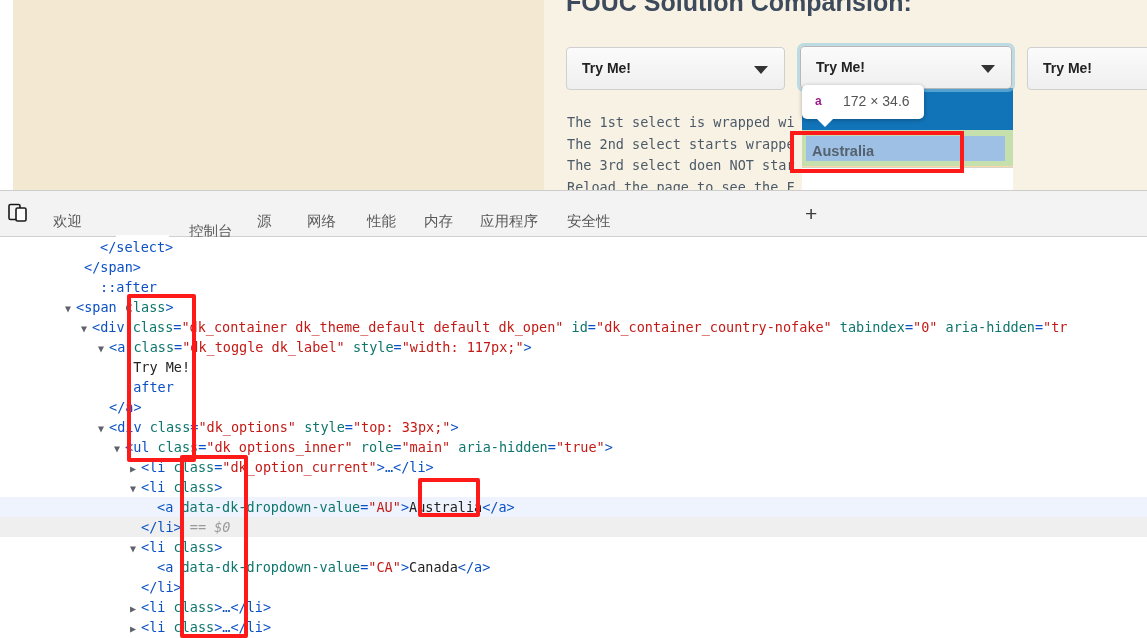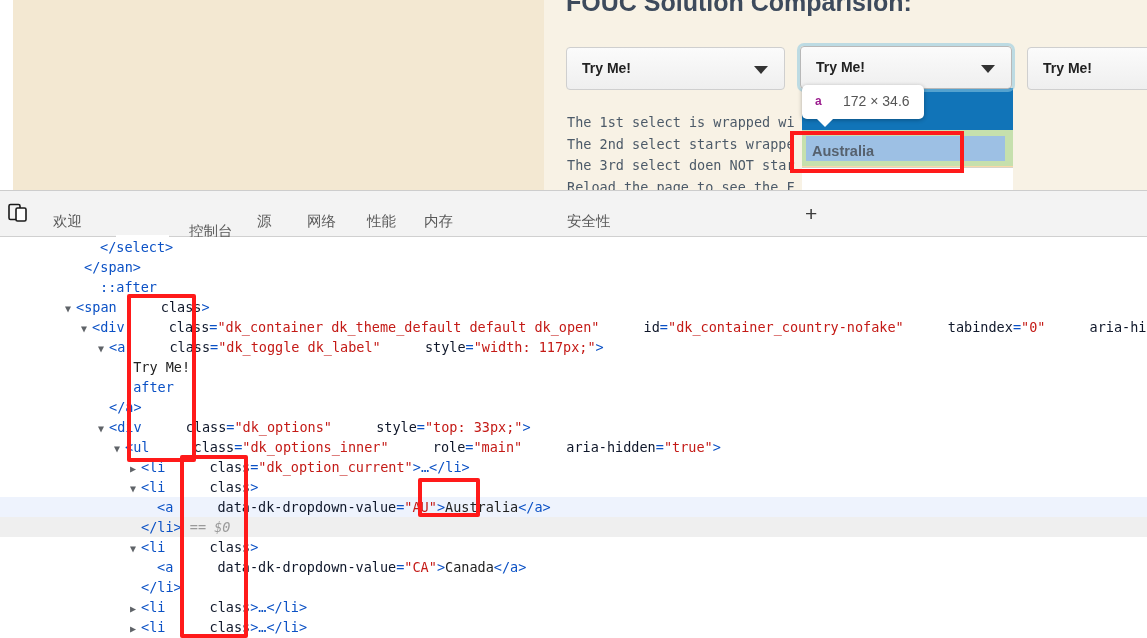--- a/index.html
+++ b/index.html
@@ -242,21 +242,21 @@
   .dom-row.sel-gray { background: #efefef; }
   .tw {
     display: inline-block;
     width: 11px;
     color: #5f6368;
     font-size: 10px;
     text-align: left;
   }
   .tagname { color: #0b51c5; }
   .punct { color: #0b51c5; }
-  .attrname { color: #0f172a; margin-left: 36px; }
+  .attrname { color: #0f766e; }
   .attrval { color: #c41a16; }
   .txt { color: #222222; }
   .pseudo { color: #0b51c5; }
   .dollar { color: #9a9a9a; font-style: italic; }
   .ellip { color: #0b51c5; }
 
   
   .annot {
     position: absolute;
     border: 4px solid #ff1a1a;
@@ -324,20 +324,21 @@
           <rect x="9" y="6" width="10" height="13" rx="1.5" fill="#ffffff" stroke="#1a1a1a" stroke-width="1.6"></rect>
         </svg>
       </span>
       <div class="dt-tab" id="tab0" style="left: 41px;"><span class="tab-inner">欢迎</span></div>
       <div class="dt-tab active" id="tab1" style="left: 116px; margin-top: 36px;"><span class="tab-inner">元素</span></div>
       <div class="dt-tab" id="tab2" style="left: 177px; margin-top: 10px;"><span class="tab-inner">控制台</span></div>
       <div class="dt-tab" id="tab3" style="left: 245px;"><span class="tab-inner">源</span></div>
       <div class="dt-tab" id="tab4" style="left: 295px;"><span class="tab-inner">网络</span></div>
       <div class="dt-tab" id="tab5" style="left: 355px;"><span class="tab-inner">性能</span></div>
       <div class="dt-tab" id="tab6" style="left: 412px;"><span class="tab-inner">内存</span></div>
+      <div class="dt-tab" id="tab7" style="left: 468px;"><span class="tab-inner">应用程序</span></div>
       <div class="dt-tab" id="tab8" style="left: 555px; text-align: center;"><span class="tab-inner">安全性</span></div>
       <div class="dt-plus" id="tabplus" style="left: 805px;">+</div>
     </div>
 
     <div class="dom-tree" id="dom-tree">
         <div class="dom-row"><span class="tw" style="margin-left: 89px;"></span><span><span class="tagname">&lt;/select&gt;</span></span></div>
         <div class="dom-row"><span class="tw" style="margin-left: 73px;"></span><span><span class="tagname">&lt;/span&gt;</span></span></div>
         <div class="dom-row"><span class="tw" style="margin-left: 89px;"></span><span><span class="pseudo">::after</span></span></div>
         <div class="dom-row"><span class="tw" style="margin-left: 65px;">▼</span><span><span class="tagname">&lt;span</span><span class="punct"> </span><span class="attrname">class</span><span class="tagname">&gt;</span></span></div>
         <div class="dom-row"><span class="tw" style="margin-left: 81px;">▼</span><span><span class="tagname">&lt;div</span><span class="punct"> </span><span class="attrname">class</span><span class="punct">=</span><span class="attrval">"dk_container dk_theme_default default dk_open"</span><span class="punct"> </span><span class="attrname">id</span><span class="punct">=</span><span class="attrval">"dk_container_country-nofake"</span><span class="punct"> </span><span class="attrname">tabindex</span><span class="punct">=</span><span class="attrval">"0"</span><span class="punct"> </span><span class="attrname">aria-hidden</span><span class="punct">=</span><span class="attrval">"tr</span></span></div>

